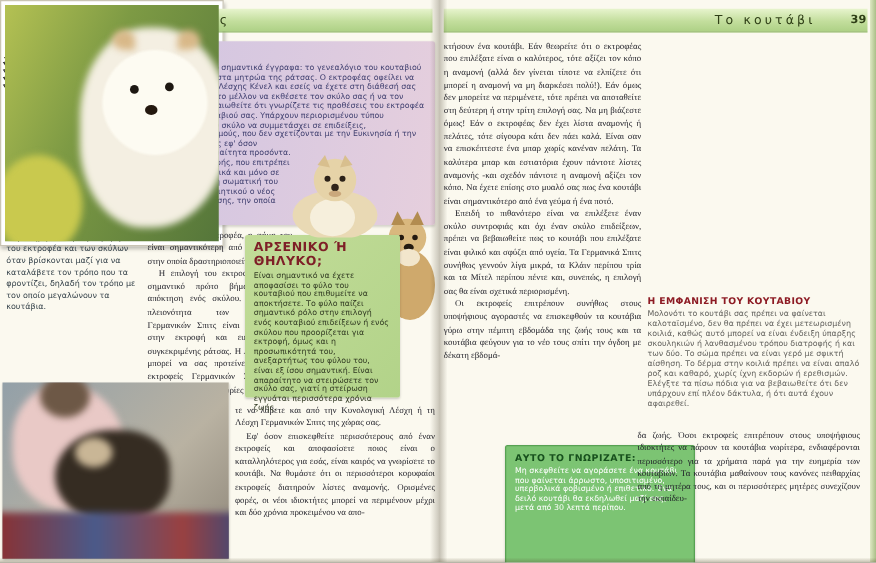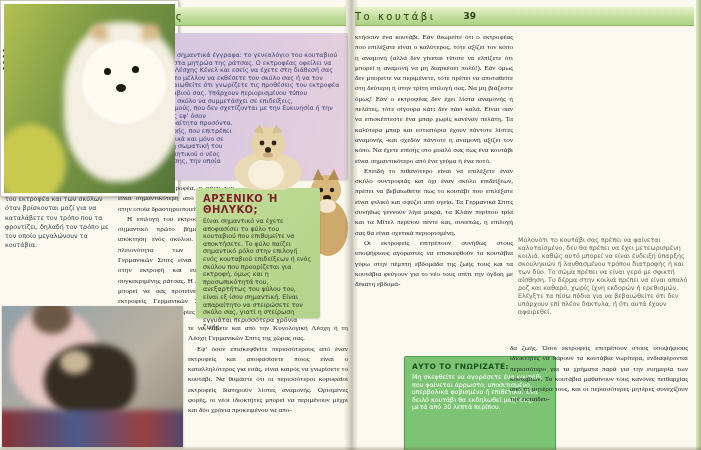--- a/index.html
+++ b/index.html
@@ -7,21 +7,21 @@
           font-family:"Liberation Serif", serif;}
   
   .gutter{position:absolute;left:344px;top:0;width:14px;height:450px;
           background:linear-gradient(90deg,rgba(60,50,30,0) 0%,rgba(60,50,30,.22) 45%,rgba(60,50,30,.28) 55%,rgba(60,50,30,0) 100%);z-index:40;}
   .edge-right{position:absolute;right:0;top:0;width:5px;height:450px;background:linear-gradient(90deg,#dfe9c4,#a8bd85);z-index:41;}
   .edge-bottom{position:absolute;left:0;bottom:0;width:701px;height:4px;background:linear-gradient(180deg,rgba(90,80,50,0),rgba(90,80,50,.35));z-index:41;}
   
   .hbar{position:absolute;top:7px;height:18px;background:linear-gradient(180deg,#e7f4cd 0%,#c3de9d 55%,#aed186 100%);
         border-bottom:1px solid #8fb765;display:flex;align-items:center;font-family:"DejaVu Sans", sans-serif;color:#2f3f17;}
   .hbar.left{left:8px;width:338px;}
-  .hbar.right{left:355px;width:339px;justify-content:flex-start;}
+  .hbar.right{left:355px;width:339px;justify-content:flex-end;}
   .pagenum{font-size:9px;font-weight:bold;letter-spacing:0;}
   .htitle{font-size:10px;letter-spacing:2.5px;}
   
   .serifcol{position:absolute;font-size:7.1px;line-height:10.3px;color:#1d1d26;text-align:justify;}
   .serifcol p{margin:0;}
   .serifcol p + p{text-indent:9px;}
   .sidebar-cap{position:absolute;left:5px;top:186px;width:106px;font-family:"DejaVu Sans", sans-serif;
                font-size:6.4px;line-height:9.2px;color:#35424a;text-align:left;}
   
   .box{position:absolute;border-radius:2px;font-family:"DejaVu Sans", sans-serif;}
@@ -154,20 +154,21 @@
       <div class="blob" style="left:78px;top:36px;width:84px;height:84px;background:#fdfbf2;border-radius:50%;filter:blur(1px);"></div>
       <div style="position:absolute;left:100px;top:64px;width:7px;height:7px;background:#1d1712;border-radius:50%;"></div>
       <div style="position:absolute;left:128px;top:62px;width:7px;height:7px;background:#1d1712;border-radius:50%;"></div>
       <div style="position:absolute;left:112px;top:80px;width:10px;height:8px;background:#24180f;border-radius:50%;"></div>
       <div class="blob" style="left:86px;top:20px;width:18px;height:16px;background:#d8b888;border-radius:50% 50% 0 50%;"></div>
       <div class="blob" style="left:138px;top:20px;width:18px;height:16px;background:#d8b888;border-radius:50% 50% 50% 0;"></div>
     </div>
   </div>
 
   <div id="emfanisi">
+    <h3>Η ΕΜΦΑΝΙΣΗ ΤΟΥ ΚΟΥΤΑΒΙΟΥ</h3>
     <div class="bx">Μολονότι το κουτάβι σας πρέπει να φαίνεται καλοταϊσμένο, δεν θα πρέπει να έχει μετεωρισμένη κοιλιά, καθώς αυτό μπορεί να είναι ένδειξη ύπαρξης σκουληκιών ή λανθασμένου τρόπου διατροφής ή και των δύο. Το σώμα πρέπει να είναι γερό με σφικτή αίσθηση. Το δέρμα στην κοιλιά πρέπει να είναι απαλό ροζ και καθαρό, χωρίς ίχνη εκδορών ή ερεθισμών. Ελέγξτε τα πίσω πόδια για να βεβαιωθείτε ότι δεν υπάρχουν επί πλέον δάκτυλα, ή ότι αυτά έχουν αφαιρεθεί.</div>
   </div>
 
   <div class="box" id="gnorizate-box">
     <h3>ΑΥΤΟ ΤΟ ΓΝΩΡΙΖΑΤΕ:</h3>
     <div class="bx">Μη σκεφθείτε να αγοράσετε ένα κουτάβι που φαίνεται άρρωστο, υποσιτισμένο, υπερβολικά φοβισμένο ή επιθετικό. Ένα δειλό κουτάβι θα εκδηλωθεί μαζί σας, μετά από 30 λεπτά περίπου.</div>
   </div>
 
   <div class="serifcol" style="left:510px;top:343px;width:178px;">
     <p>δα ζωής. Όσοι εκτροφείς επιτρέπουν στους υποψήφιους ιδιοκτήτες να πάρουν τα κουτάβια νωρίτερα, ενδιαφέρονται περισσότερο για τα χρήματα παρά για την ευημερία των κουταβιών. Τα κουτάβια μαθαίνουν τους κανόνες πειθαρχίας από τη μητέρα τους, και οι περισσότερες μητέρες συνεχίζουν την εκπαίδευ-</p>

